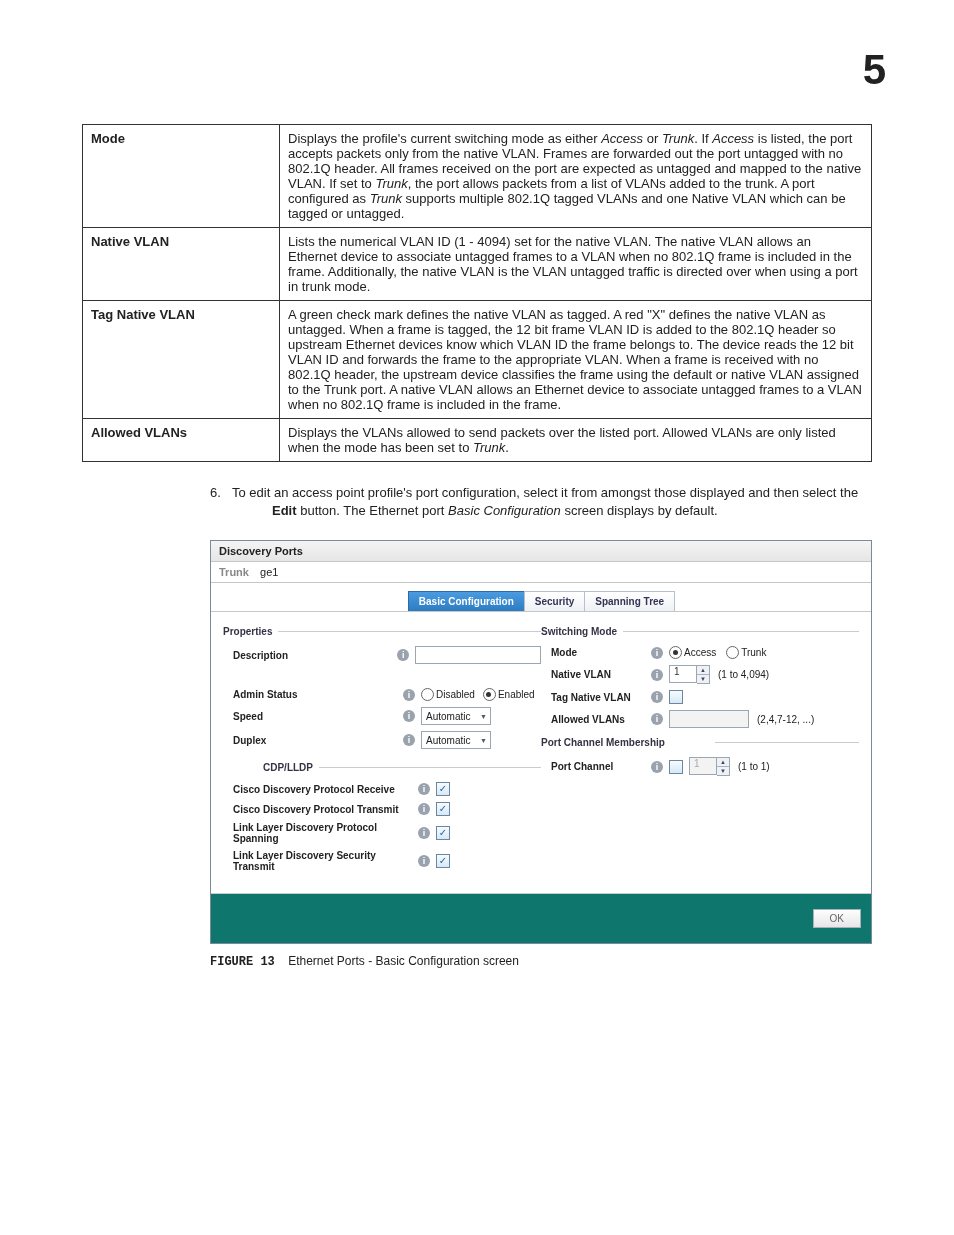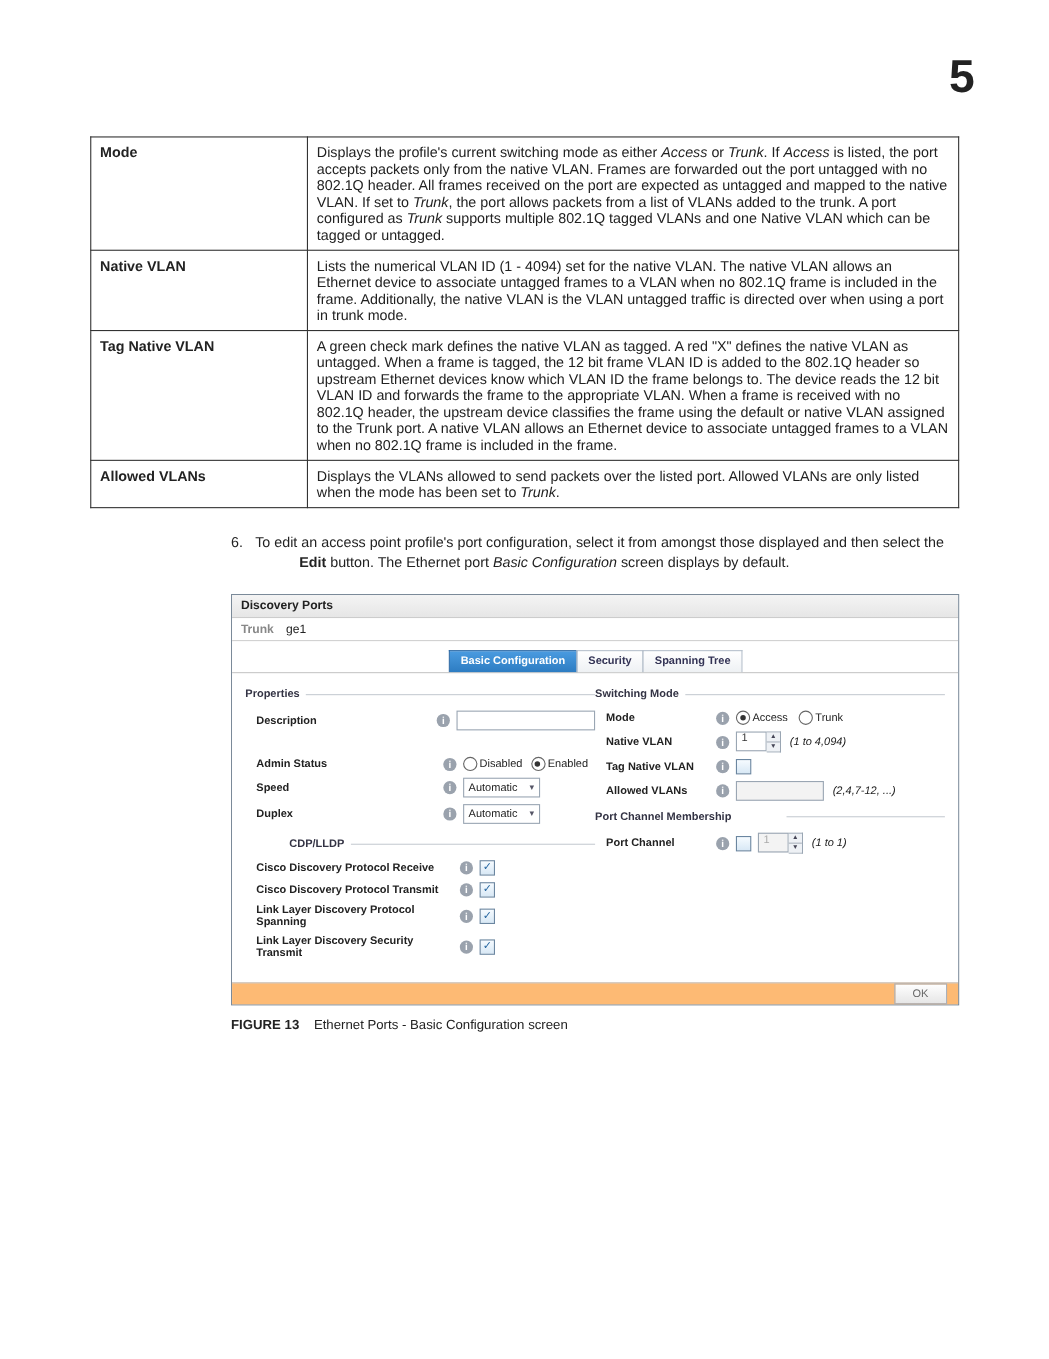--- a/index.html
+++ b/index.html
@@ -214,40 +214,40 @@
   .ui-spin .sbtn {
     width: 12px;
     height: 8px;
     font-size: 6px;
     line-height: 8px;
     text-align: center;
     background: #eef1f5;
     color: #445;
   }
   .ui-spin .sbtn + .sbtn { border-top: 1px solid #aab2bd; }
-  .range-hint { font-size: 10px; color: #222; margin-left: 8px; font-style: italic; }
+  .range-hint { font-size: 10px; color: #222; margin-left: 8px; }
   .ui-footer {
-    background: #fdba74;
+    background: #0f766e;
     border-top: 1px solid #c7ccd3;
-    padding: 0 10px;
+    padding: 15px 10px;
     text-align: right;
   }
   .ok-btn {
     display: inline-block;
     padding: 3px 16px;
     background: linear-gradient(#fefefe, #e6e6e6);
     border: 1px solid #a9b0ba;
     font-size: 10px;
     color: #666;
   }
   .fig-caption {
     margin: 10px 0 0 128px;
     font-size: 12px;
   }
-  .fig-caption .fig { font-weight: 700; text-transform: uppercase; margin-right: 10px; }
+  .fig-caption .fig { font-weight: 700; text-transform: uppercase; margin-right: 10px; font-family: Liberation Mono, monospace; }
 </style>
 </head>
 <body>
 
 <div class="page">
   <div class="big-num">5</div>
 
   <table class="def-table">
     <tbody id="def-tbody">
         <tr>

